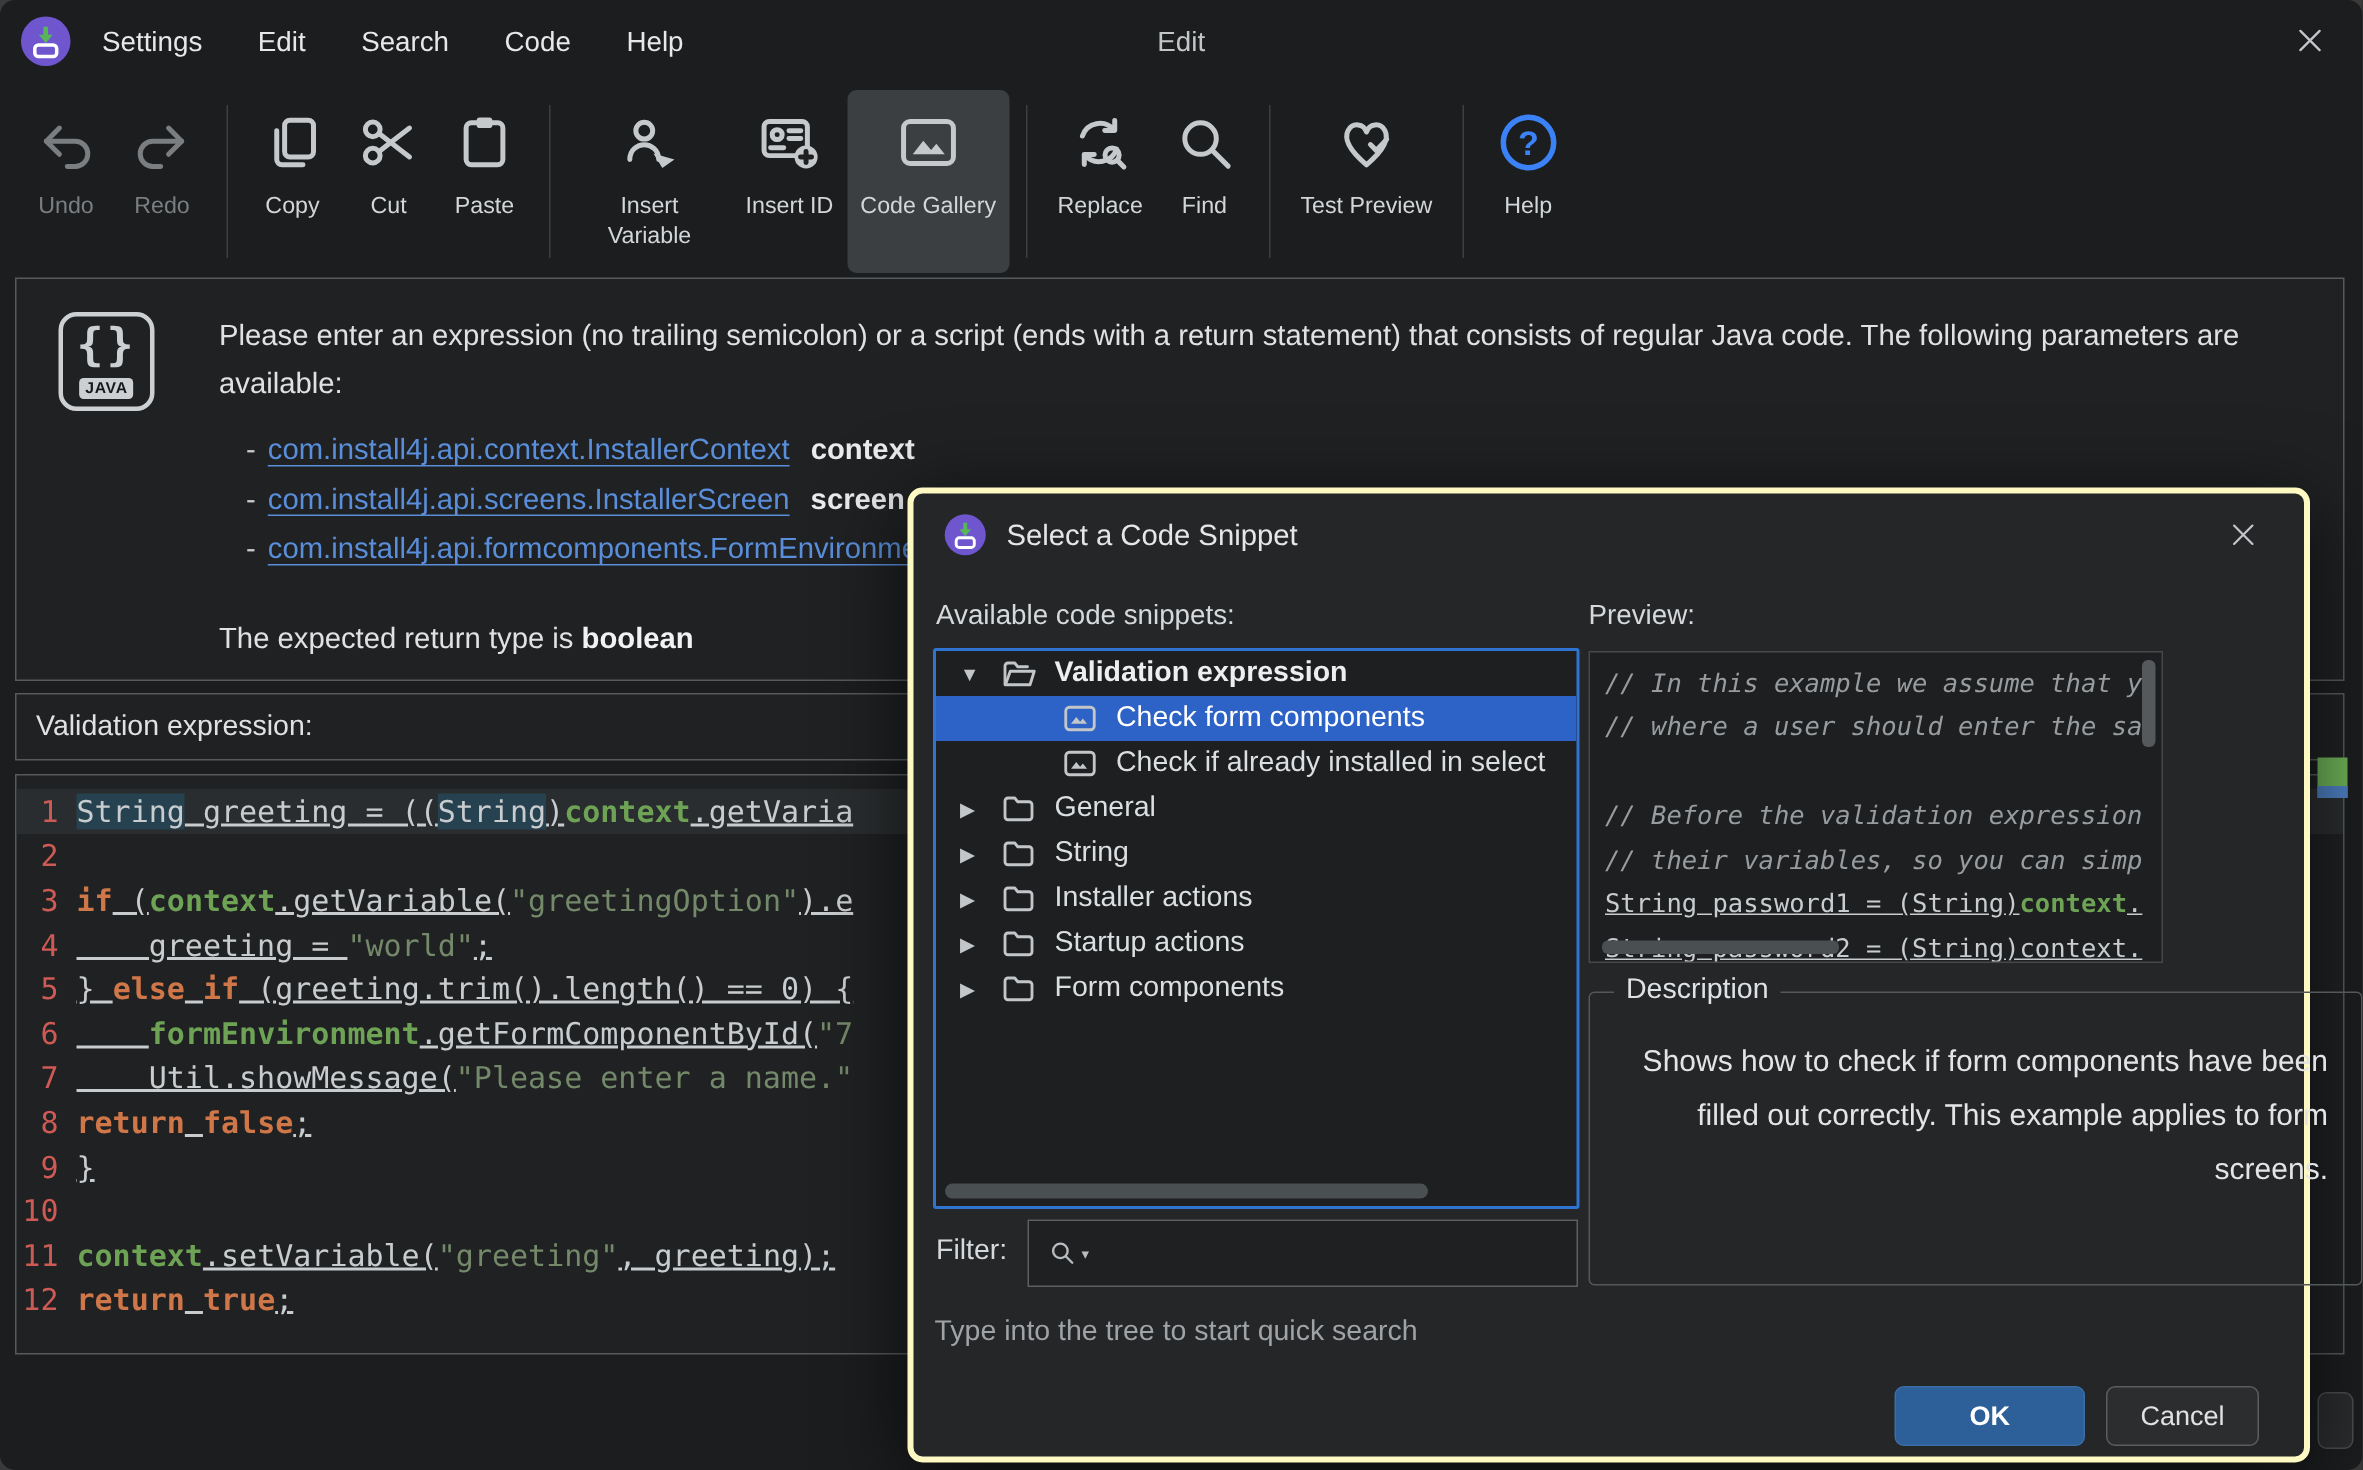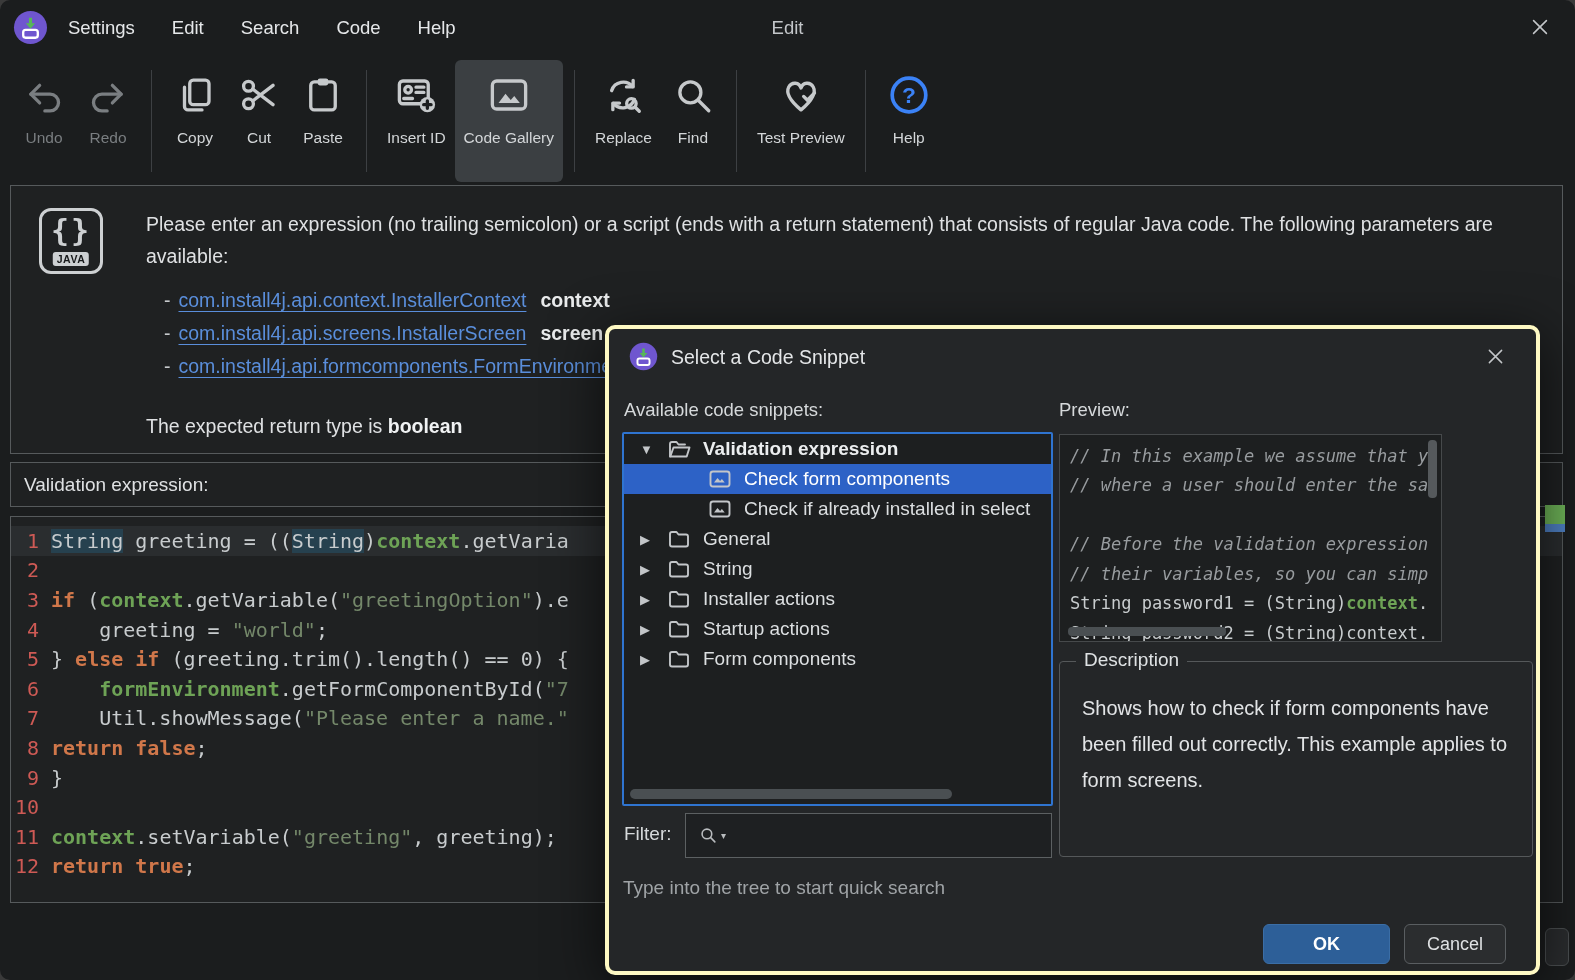--- a/index.html
+++ b/index.html
@@ -43,21 +43,21 @@
 
   .label-panel { top:462px; height:45px; display:flex; align-items:center; padding-left:13px; font-size:19px; color:#dfe1e3; }
 
   .editor { top:516px; height:387px; font-family:"DejaVu Sans Mono", monospace; font-size:20px; padding-top:9px; overflow:hidden; }
   .cl { display:flex; height:29.6px; align-items:center; white-space:pre; }
   .cl.cur { background:#2a2d2f; }
   .ln { width:40px; text-align:right; padding-right:12px; color:#ce5a55; flex:none; }
   .tk-k { color:#d0774a; font-weight:bold; }
   .tk-g { color:#6ea356; font-weight:bold; }
   .tk-s { color:#74886a; }
-  .tk-p { color:#c8ccce; }
+  .tk-p { color:#c8ccce;text-decoration:underline; }
   .tk-hl { color:#c8ccce; background:#26414f; }
   .tk-c { color:#989c9f; font-style:italic; }
 
   .status-mark { position:absolute; left:1545px; top:505px; width:20px; height:27px; background:#6db257; border-bottom:8px solid #4e7fc2; }
   .bg-sliver { position:absolute; left:1545px; top:928px; width:24px; height:38px; background:#2a2c2e; border:1px solid #4a4e50; border-radius:6px; }
 
   
   .dialog { position:absolute; left:605px; top:325px; width:935px; height:650px; background:#242628; border:4px solid #fef9c3; border-radius:10px; box-shadow:0 12px 55px rgba(0,0,0,.65); }
   .dlg-icon { position:absolute; left:20px; top:13px; width:29px; height:29px; }
   .dlg-title { position:absolute; left:62px; top:17px; font-size:19.5px; color:#e4e6e8; }
@@ -74,21 +74,21 @@
   .twisty { width:27px; font-size:13px; color:#c3c6c9; flex:none; }
   .tree-ico { width:26px; height:24px; margin-right:10px; color:#c3c6c9; flex:none; }
   .tree-ico svg { width:24px; height:24px; }
   .tree-hscroll { position:absolute; left:6px; bottom:5px; width:322px; height:10px; background:#4a4f52; border-radius:5px; }
 
   .preview { position:absolute; left:450px; top:105px; width:383px; height:208px; background:#1d1f20; border:1px solid #46494b; padding:6px 10px; font-family:"DejaVu Sans Mono",monospace; font-size:17px; overflow:hidden; }
   .pv-line { height:29.5px; display:flex; align-items:center; white-space:pre; }
   .pv-vscroll { position:absolute; right:4px; top:5px; width:9px; height:58px; background:#55595c; border-radius:4px; }
   .pv-hscroll { position:absolute; left:8px; bottom:5px; width:158px; height:9px; background:#4a4f52; border-radius:4px; }
 
-  .desc { position:absolute; left:450px; top:332px; width:474px; height:196px; border:1px solid #55585a; border-radius:4px; }
+  .desc { position:absolute; left:450px; top:332px; width:516px; height:196px; border:1px solid #55585a; border-radius:4px;text-align:right; }
   .desc-title { position:absolute; top:-13px; left:16px; background:#242628; padding:0 8px; font-size:19px; color:#dfe2e4; }
   .desc-text { padding:28px 22px 0 22px; font-size:20px; line-height:36px; color:#e2e4e6; }
 
   .filter-lbl { position:absolute; left:15px; top:494px; font-size:19px; color:#d6d9db; }
   .filter-input { position:absolute; left:76px; top:484px; width:367px; height:45px; background:#1e2022; border:1px solid #5c6062; display:flex; align-items:center; padding-left:13px; }
   .filter-ico { width:20px; height:20px; color:#b9bcbf; }
   .filter-caret { font-size:10px; color:#b9bcbf; margin-left:2px; }
 
   .dlg-hint { position:absolute; left:14px; top:548px; font-size:19px; color:#9fa3a6; }
 
@@ -156,20 +156,28 @@
         <div class="tb-item">
           <span class="tb-icon"><svg viewBox="0 0 24 24" fill="none" stroke="currentColor" stroke-width="1.9" stroke-linecap="round" stroke-linejoin="round">
               <rect x="5" y="4.5" width="14" height="16" rx="2"></rect>
               <rect x="9" y="2.5" width="6" height="4" rx="1.2" fill="currentColor" stroke="none"></rect>
             </svg></span>
           <div class="tb-lbl">Paste</div>
         </div>
         <div class="tb-sep"></div>
         <div class="tb-item">
           <span class="tb-icon"><svg viewBox="0 0 24 24" fill="none" stroke="currentColor" stroke-width="1.9" stroke-linecap="round" stroke-linejoin="round">
+              <circle cx="10" cy="7.5" r="3.2"></circle>
+              <path d="M4.5 18.5 c0-3.8 3-5.6 5.5-5.6 s5.5 1.8 5.5 5.6"></path>
+              <path d="M13.5 16.2 l8 2.3 -4.6 3.2 z" fill="currentColor" stroke="none"></path>
+            </svg></span>
+          <div class="tb-lbl">Insert Variable</div>
+        </div>
+        <div class="tb-item">
+          <span class="tb-icon"><svg viewBox="0 0 24 24" fill="none" stroke="currentColor" stroke-width="1.9" stroke-linecap="round" stroke-linejoin="round">
               <rect x="2.5" y="4" width="16.5" height="13" rx="2"></rect>
               <circle cx="7.5" cy="9" r="1.9"></circle>
               <path d="M5 14 h5 M12 7.5 h4.5 M12 10.5 h4.5"></path>
               <circle cx="18.5" cy="17.5" r="4.4" fill="currentColor" stroke="none"></circle>
               <path d="M18.5 15.4 v4.2 M16.4 17.5 h4.2" stroke="#1d1f20"></path>
             </svg></span>
           <div class="tb-lbl">Insert ID</div>
         </div>
         <div class="tb-item selected">
           <span class="tb-icon"><svg viewBox="0 0 24 24" fill="none" stroke="currentColor" stroke-width="1.9" stroke-linecap="round" stroke-linejoin="round">

